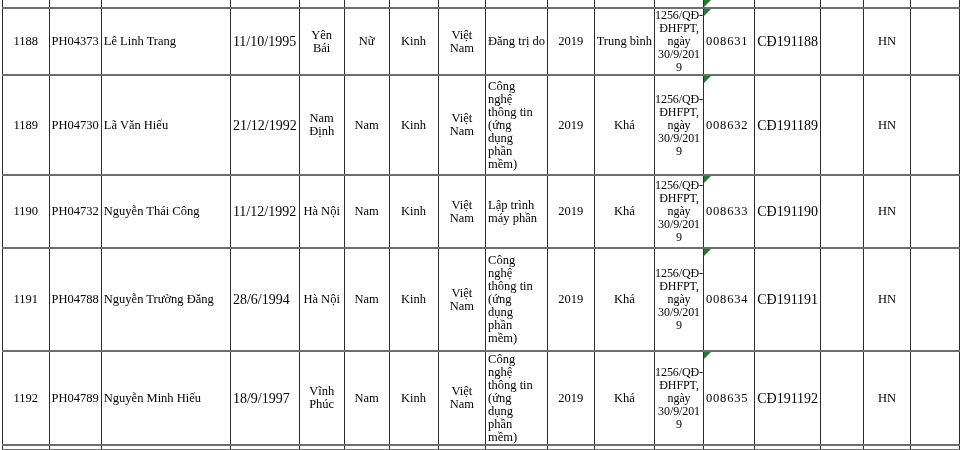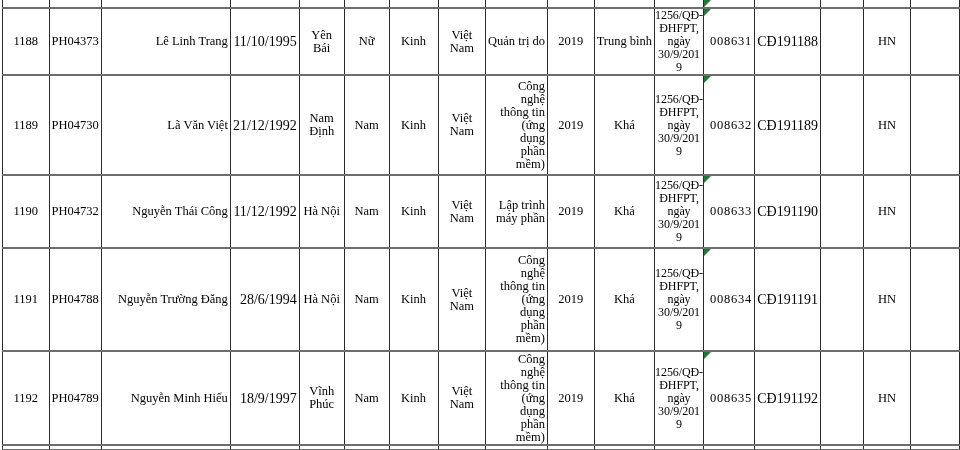--- a/index.html
+++ b/index.html
@@ -22,21 +22,21 @@
     border-bottom: 2px solid #6e6e6e;
     overflow: hidden;
     vertical-align: middle;
     font-size: 12.5px;
     line-height: 13px;
     padding: 0 2px;
     background: #ffffff;
   }
   tr.rtop td { border-top: 0; }
   .tc { text-align: center; }
-  .tl { text-align: right; }
+  .tl { text-align: left; }
   .sm { font-size: 14px; }
   .nw { white-space: nowrap; }
   .wrap { white-space: pre; }
   .dec { font-size: 12px; letter-spacing: -0.1px; padding: 0; }
   .numcell { position: relative; letter-spacing: 0.8px; }
   .tri {
     position: absolute; top: 0; left: 0;
     width: 0; height: 0;
     border-top: 7px solid #1e7b34;
     border-right: 7px solid transparent;
@@ -91,39 +91,39 @@
 
   <tr style="height:65px">
     <td class="tc">1188</td>
     <td class="tl">PH04373</td>
     <td class="tl">Lê Linh Trang</td>
     <td class="tl sm">11/10/1995</td>
     <td class="tc">Yên Bái</td>
     <td class="tc">Nữ</td>
     <td class="tc">Kinh</td>
     <td class="tc">Việt Nam</td>
-    <td class="tl nw">Quản trị do</td>
+    <td class="tl nw">Đăng trị do</td>
     <td class="tc">2019</td>
     <td class="tl nw">Trung bình</td>
     <td class="tc wrap dec">1256/QĐ-
 ĐHFPT,
 ngày
 30/9/201
 9</td>
     <td class="tl numcell"><span class="tri"></span><span>008631</span></td>
     <td class="tl sm">CĐ191188</td>
     <td></td>
     <td class="tc">HN</td>
     <td></td>
   </tr>
 
   <tr style="height:100px">
     <td class="tc">1189</td>
     <td class="tl">PH04730</td>
-    <td class="tl">Lã Văn Việt</td>
+    <td class="tl">Lã Văn Hiếu</td>
     <td class="tl sm">21/12/1992</td>
     <td class="tc">Nam Định</td>
     <td class="tc">Nam</td>
     <td class="tc">Kinh</td>
     <td class="tc">Việt Nam</td>
     <td class="tl wrap">Công
 nghệ
 thông tin
 (ứng
 dụng

